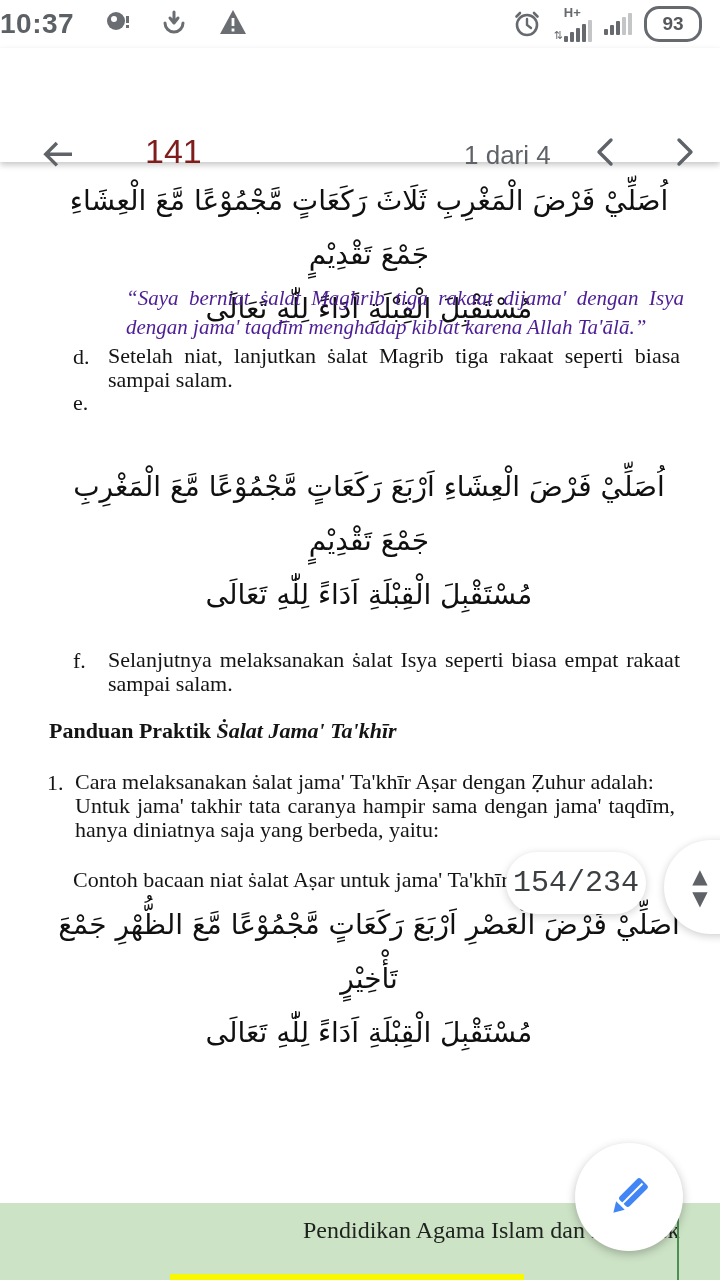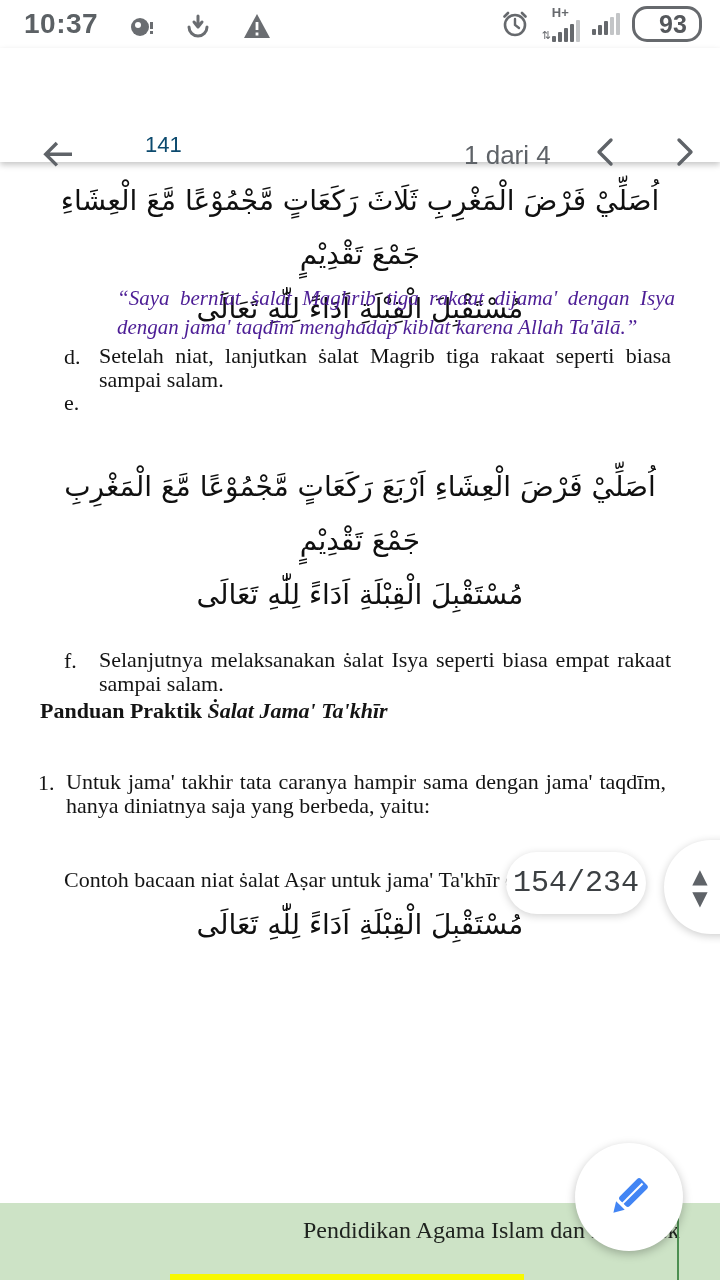--- a/index.html
+++ b/index.html
@@ -1,44 +1,44 @@
 <!DOCTYPE html>
 <html><head>
 <meta charset="utf-8">
 <style>
   html,body{margin:0;padding:0;}
   #screen{position:relative;width:720px;height:1280px;background:#fff;overflow:hidden;
           font-family:"Liberation Sans",sans-serif;}
   
   .statusbar{position:absolute;top:0;left:0;width:720px;height:48px;background:#fff;
              display:flex;align-items:center;color:#5c6165;}
-  .sb-left{display:flex;align-items:flex-end;gap:30px;padding-left:24px;}
+  .sb-left{display:flex;align-items:flex-start;gap:30px;}
   .sb-time{font-size:28px;font-weight:700;letter-spacing:.5px;}
   .sb-right{margin-left:auto;display:flex;align-items:center;gap:12px;padding-right:18px;}
   .bars{display:flex;align-items:flex-end;gap:2px;height:22px;}
   .bars i{display:block;width:4px;background:#66696d;border-radius:1px;}
   .bars i.lt{background:#c3c5c7;}
   .sig-wrap{display:flex;flex-direction:column;align-items:center;line-height:1;}
   .net-label{font-size:13px;font-weight:700;color:#66696d;margin-bottom:1px;align-self:flex-start;margin-left:10px;}
   .sig-row{display:flex;align-items:flex-end;gap:3px;}
   .updown{font-size:11px;color:#66696d;letter-spacing:-2px;margin-bottom:1px;}
   .battery{display:flex;align-items:center;justify-content:center;width:52px;height:30px;
-           border:3px solid #66696d;border-radius:15px;font-size:25px;font-weight:700;color:#55585c;padding-left:12px;}
+           border:3px solid #66696d;border-radius:15px;font-size:19px;font-weight:700;color:#55585c;}
   
   .appbar{position:absolute;top:48px;left:0;width:720px;height:114px;background:#fff;
           box-shadow:0 3px 6px rgba(0,0,0,.22);z-index:5;}
   .back-btn{position:absolute;left:38px;top:86px;width:40px;height:40px;}
-  .appbar-title{position:absolute;left:145px;top:84px;font-size:22px;color:#0c4a6e;}
+  .appbar-title{position:absolute;left:145px;top:84px;font-size:34px;color:#7f1d1d;}
   .page-of{position:absolute;left:464px;top:92px;font-size:26px;color:#5f6368;}
   .chev{position:absolute;top:86px;width:36px;height:36px;}
   .chev.prev{left:588px;} .chev.next{left:666px;}
   
   .doc{position:absolute;top:162px;left:0;width:720px;height:1041px;background:#fff;
        font-family:"Liberation Serif",serif;color:#141414;}
-  .abs{position:absolute;}
+  .abs{position:absolute;margin-left:9px;}
   .arabic{direction:rtl;text-align:center;font-family:"DejaVu Sans",sans-serif;
           font-size:28px;line-height:54px;color:#101010;width:648px;left:36px;}
   .quote{font-style:italic;font-size:21px;line-height:29px;text-align:justify;
          left:117px;width:558px;color:#4c1d95;}
   .li-label{font-size:22px;}
   .li-text{font-size:22px;line-height:24px;text-align:justify;}
   .heading{font-size:22px;font-weight:700;font-style:italic;}
   .heading .lead{font-style:normal;}
   
   .page-pill{position:absolute;left:506px;top:690px;width:140px;height:62px;background:#fff;
@@ -151,29 +151,31 @@
     <div class="abs quote" style="top:122px">“Saya berniat ṡalat Maghrib tiga rakaat dijama' dengan Isya dengan jama' taqdīm menghadap kiblat karena Allah Ta'ālā.”</div>
     <div class="abs li-label" style="left:64px;top:182px">d.</div>
     <div class="abs li-text" style="left:99px;top:182px;width:572px">Setelah niat, lanjutkan ṡalat Magrib tiga rakaat seperti biasa sampai salam.</div>
     <div class="abs li-label" style="left:64px;top:228px">e.</div>
     <div class="abs arabic" style="top:298px">
       <div>اُصَلِّيْ فَرْضَ الْعِشَاءِ اَرْبَعَ رَكَعَاتٍ مَّجْمُوْعًا مَّعَ الْمَغْرِبِ جَمْعَ تَقْدِيْمٍ</div>
       <div>مُسْتَقْبِلَ الْقِبْلَةِ اَدَاءً لِلّٰهِ تَعَالَى</div>
     </div>
     <div class="abs li-label" style="left:64px;top:486px">f.</div>
     <div class="abs li-text" style="left:99px;top:486px;width:572px">Selanjutnya melaksanakan ṡalat Isya seperti biasa empat rakaat sampai salam.</div>
-    <div class="abs heading" style="left:40px;top:536px">
+    <div class="abs heading" style="left:40px;top:556px">
       <span class="lead">Panduan Praktik </span><span>Ṡalat Jama' Ta'khīr</span>
     </div>
     <div class="abs li-label" style="left:38px;top:608px">1.</div>
     <div class="abs li-text" style="left:66px;top:608px;width:600px">
+      <div>Cara melaksanakan ṡalat jama' Ta'khīr Aṣar dengan Ẓuhur adalah:</div>
       <div>Untuk jama' takhir tata caranya hampir sama dengan jama' taqdīm, hanya diniatnya saja yang berbeda, yaitu:</div>
     </div>
     <div class="abs li-text" style="left:64px;top:706px;width:600px">Contoh bacaan niat ṡalat Aṣar untuk jama' Ta'khīr em</div>
     <div class="abs arabic" style="top:736px">
+      <div>اُصَلِّيْ فَرْضَ الْعَصْرِ اَرْبَعَ رَكَعَاتٍ مَّجْمُوْعًا مَّعَ الظُّهْرِ جَمْعَ تَأْخِيْرٍ</div>
       <div>مُسْتَقْبِلَ الْقِبْلَةِ اَدَاءً لِلّٰهِ تَعَالَى</div>
     </div>
 
     <div class="page-pill">154/234</div>
     <div class="scrubber">
       <span class="scrub-arrow">▲</span>
       <span class="scrub-arrow">▼</span>
     </div>
   </div>
 

